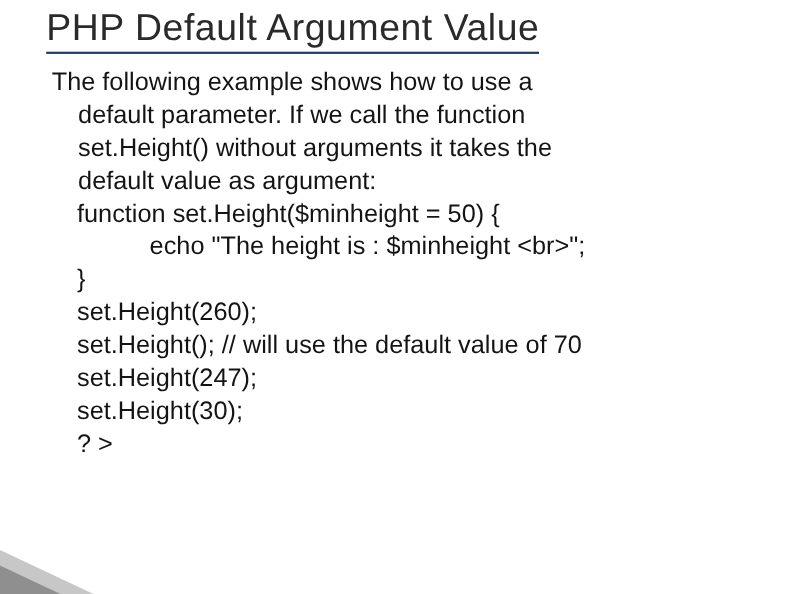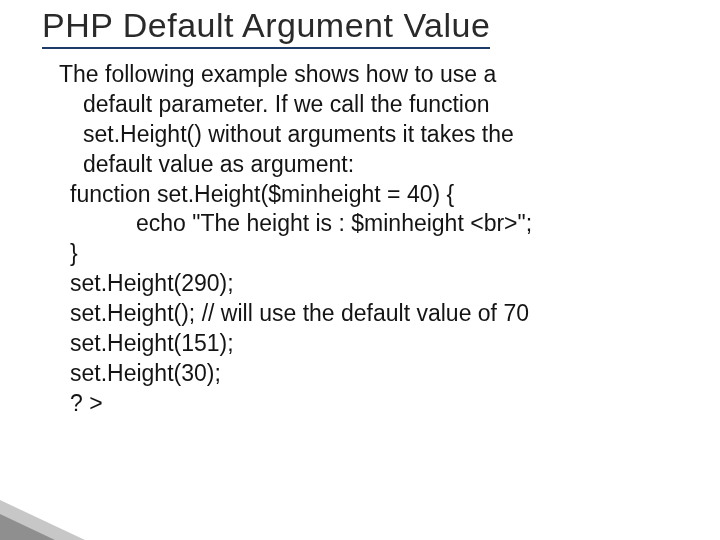--- a/index.html
+++ b/index.html
@@ -32,21 +32,21 @@
   .body {
     position: absolute;
     left: 46px;
     top: 60px;
     right: 20px;
     font-size: 23px;
     color: #141414;
     line-height: 1.30;
   }
   .para {
-    margin: 0 0 0 13px;
+    margin: 0 0 0 1px;
     padding-left: 24px;
     text-indent: -24px;
   }
   .code-line {
     padding-left: 24px;
     text-indent: 0;
     margin: 0;
   }
   .code-line.in1 { padding-left: 24px; }
   .code-line.in2 { padding-left: 90px; }
@@ -75,31 +75,31 @@
 
 <div class="slide">
 
   <div class="title">PHP Default Argument Value</div>
 
   <div class="body">
 
     <p class="para">The following example shows how to use a default parameter. If we call the function set.Height() without arguments it takes the default value as argument:</p>
 
 
-    <p class="code-line in1">function set.Height($minheight = 40) {</p>
+    <p class="code-line in1">function set.Height($minheight = 50) {</p>
 
     <p class="code-line in2">echo "The height is : $minheight &lt;br&gt;";</p>
 
     <p class="code-line in1">}</p>
 
-    <p class="code-line in1">set.Height(290);</p>
+    <p class="code-line in1">set.Height(260);</p>
 
     <p class="code-line in1">set.Height(); // will use the default value of 70</p>
 
-    <p class="code-line in1">set.Height(151);</p>
+    <p class="code-line in1">set.Height(247);</p>
 
     <p class="code-line in1">set.Height(30);</p>
 
     <p class="code-line in1">? &gt;</p>
 
   </div>
 
   <div class="corner"></div>
 
 </div>

